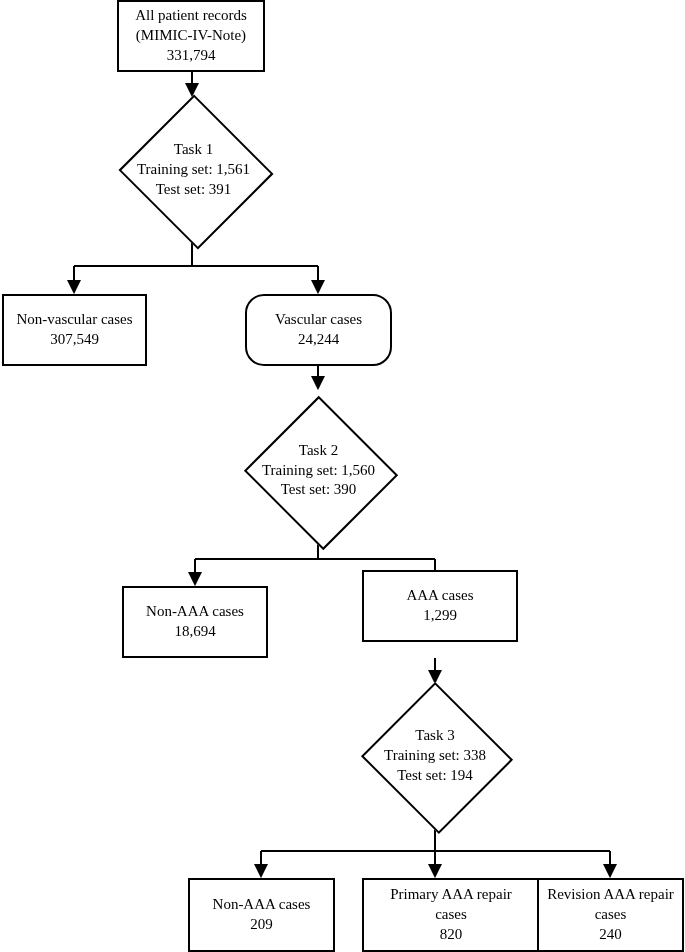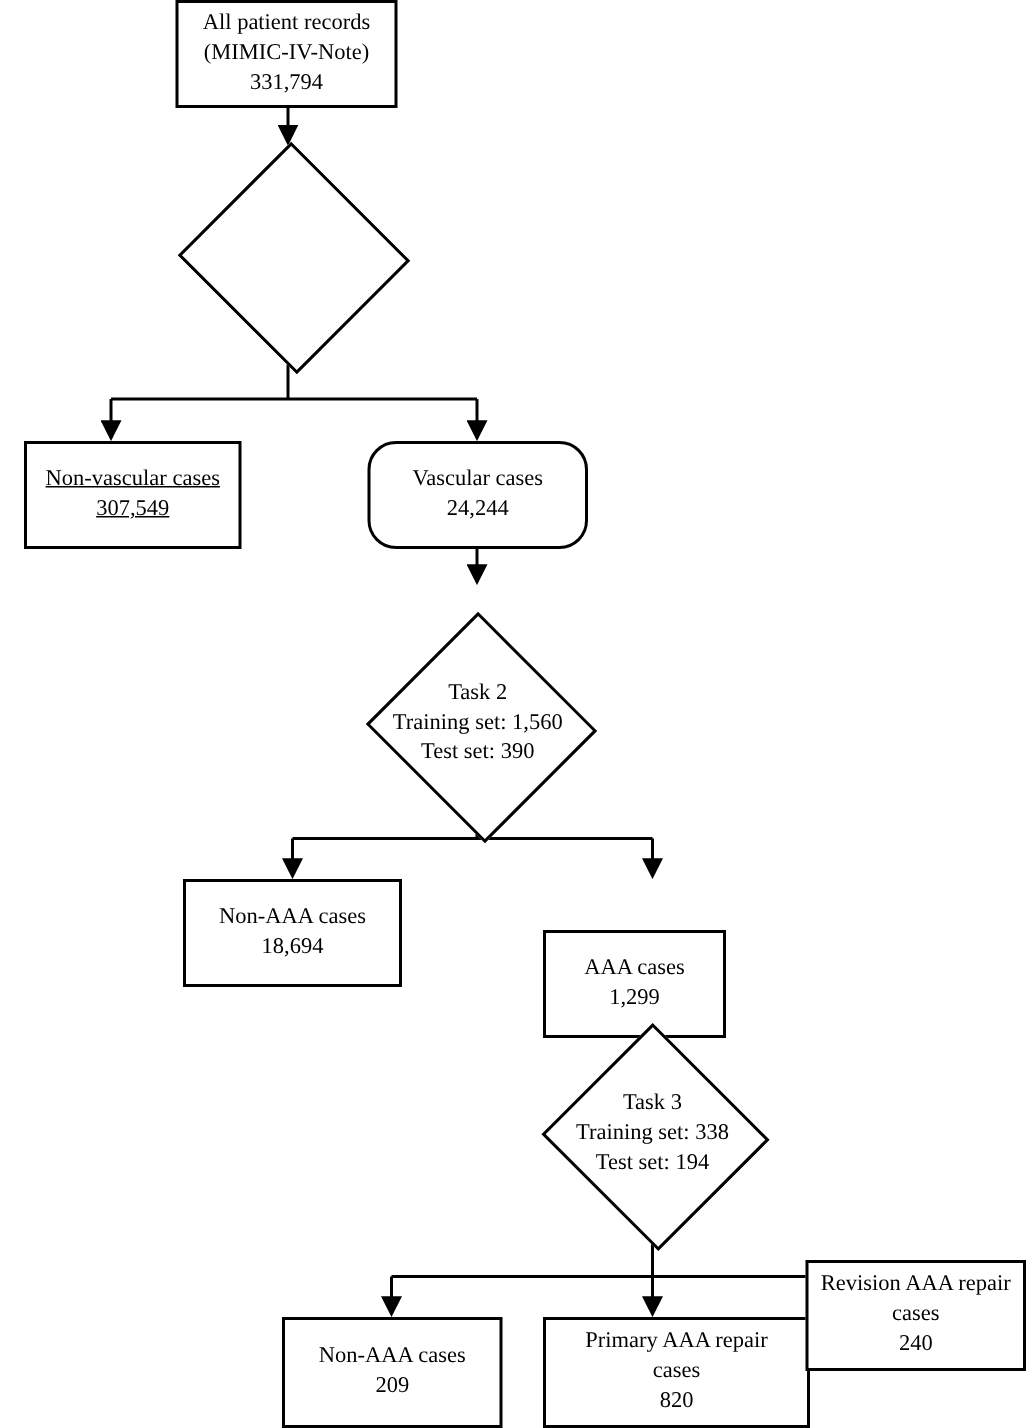--- a/index.html
+++ b/index.html
@@ -110,47 +110,52 @@
   </svg>
 
   <div class="node box" style="left:117px; top:0px; width:148px; height:72px;">
     <span class="line">All patient records</span>
     <span class="line">(MIMIC-IV-Note)</span>
     <span class="line">331,794</span>
   </div>
 
   <div class="diamond" style="left:117px; top:97px; width:153px; height:146px;">
     <div class="shape" style="width:104px; height:104px; margin-left:-52px; margin-top:-52px; transform:rotate(45deg) scale(1.04,0.99);"></div>
+    <div class="dtext">
+      <span class="line">Task 1</span>
+      <span class="line">Training set: 1,561</span>
+      <span class="line">Test set: 391</span>
+    </div>
   </div>
 
-  <div class="node box" style="left:16px; top:294px; width:145px; height:72px;text-decoration:underline;">
+  <div class="node box" style="left:2px; top:294px; width:145px; height:72px;">
     <span class="line">Non-vascular cases</span>
     <span class="line">307,549</span>
   </div>
 
   <div class="node box" style="left:245px; top:294px; width:147px; height:72px;border-radius:19px;">
     <span class="line">Vascular cases</span>
     <span class="line">24,244</span>
   </div>
 
-  <div class="diamond" style="left:242px; top:410px; width:153px; height:145px;">
+  <div class="diamond" style="left:242px; top:398px; width:153px; height:145px;">
     <div class="shape" style="width:104px; height:104px; margin-left:-52px; margin-top:-52px; transform:rotate(45deg) scale(1.04,0.98);"></div>
     <div class="dtext">
       <span class="line">Task 2</span>
       <span class="line">Training set: 1,560</span>
       <span class="line">Test set: 390</span>
     </div>
   </div>
 
   <div class="node box" style="left:122px; top:586px; width:146px; height:72px;">
     <span class="line">Non-AAA cases</span>
     <span class="line">18,694</span>
   </div>
 
-  <div class="node box" style="left:362px; top:620px; width:122px; height:72px;">
+  <div class="node box" style="left:362px; top:570px; width:156px; height:72px;">
     <span class="line">AAA cases</span>
     <span class="line">1,299</span>
   </div>
 
   <div class="diamond" style="left:360px; top:684px; width:150px; height:144px;">
     <div class="shape" style="width:102px; height:102px; margin-left:-51px; margin-top:-51px; transform:rotate(45deg) scale(1.04,0.99);"></div>
     <div class="dtext">
       <span class="line">Task 3</span>
       <span class="line">Training set: 338</span>
       <span class="line">Test set: 194</span>
@@ -161,19 +166,19 @@
     <span class="line">Non-AAA cases</span>
     <span class="line">209</span>
   </div>
 
   <div class="node box" style="left:362px; top:878px; width:178px; height:74px;">
     <span class="line">Primary AAA repair</span>
     <span class="line">cases</span>
     <span class="line">820</span>
   </div>
 
-  <div class="node box" style="left:537px; top:840px; width:147px; height:74px;">
+  <div class="node box" style="left:537px; top:878px; width:147px; height:74px;">
     <span class="line">Revision AAA repair</span>
     <span class="line">cases</span>
     <span class="line">240</span>
   </div>
 
 </div>
 
 </body></html>

